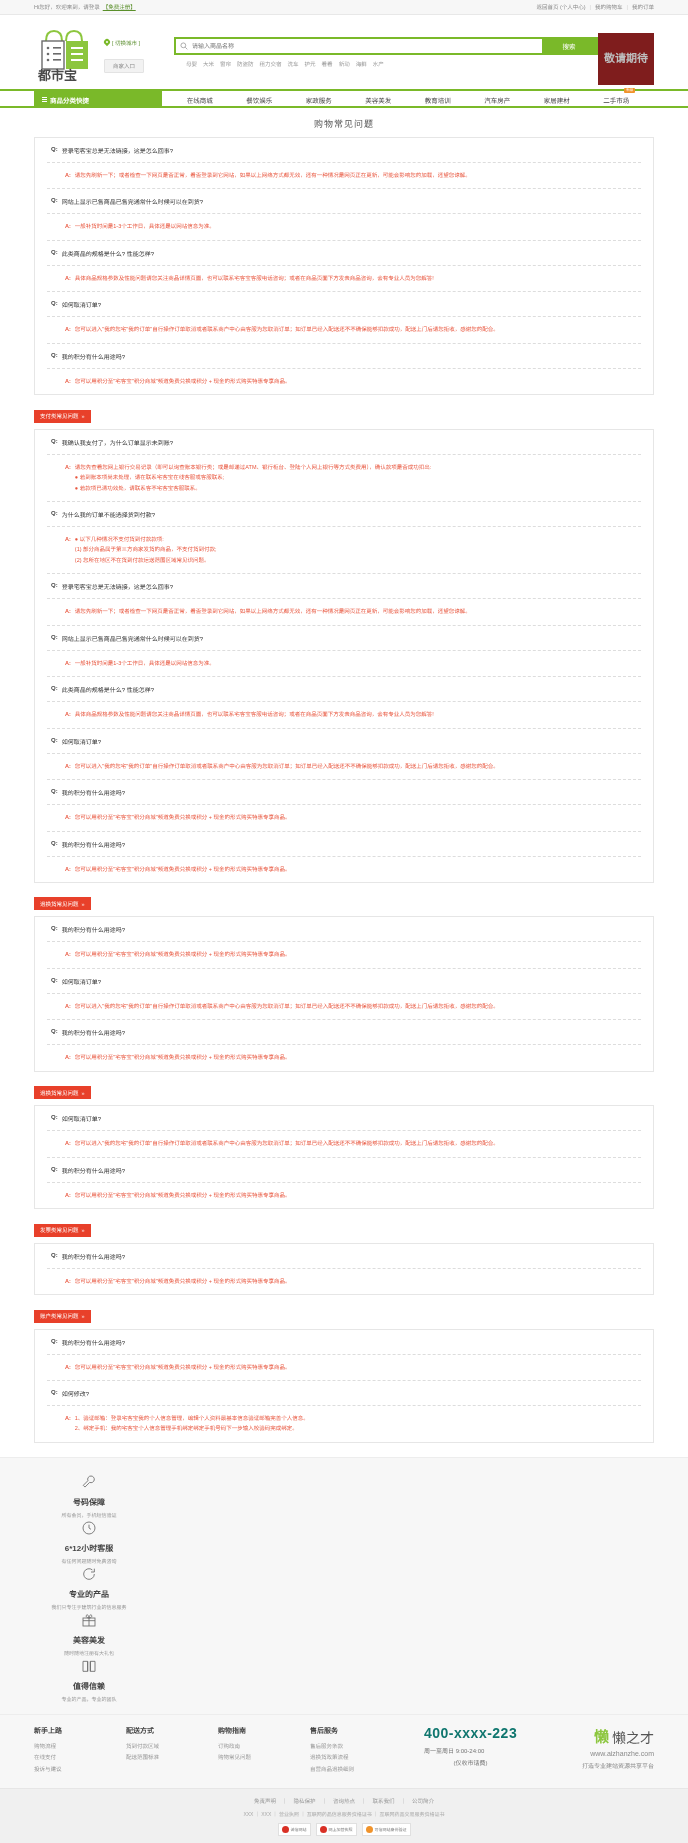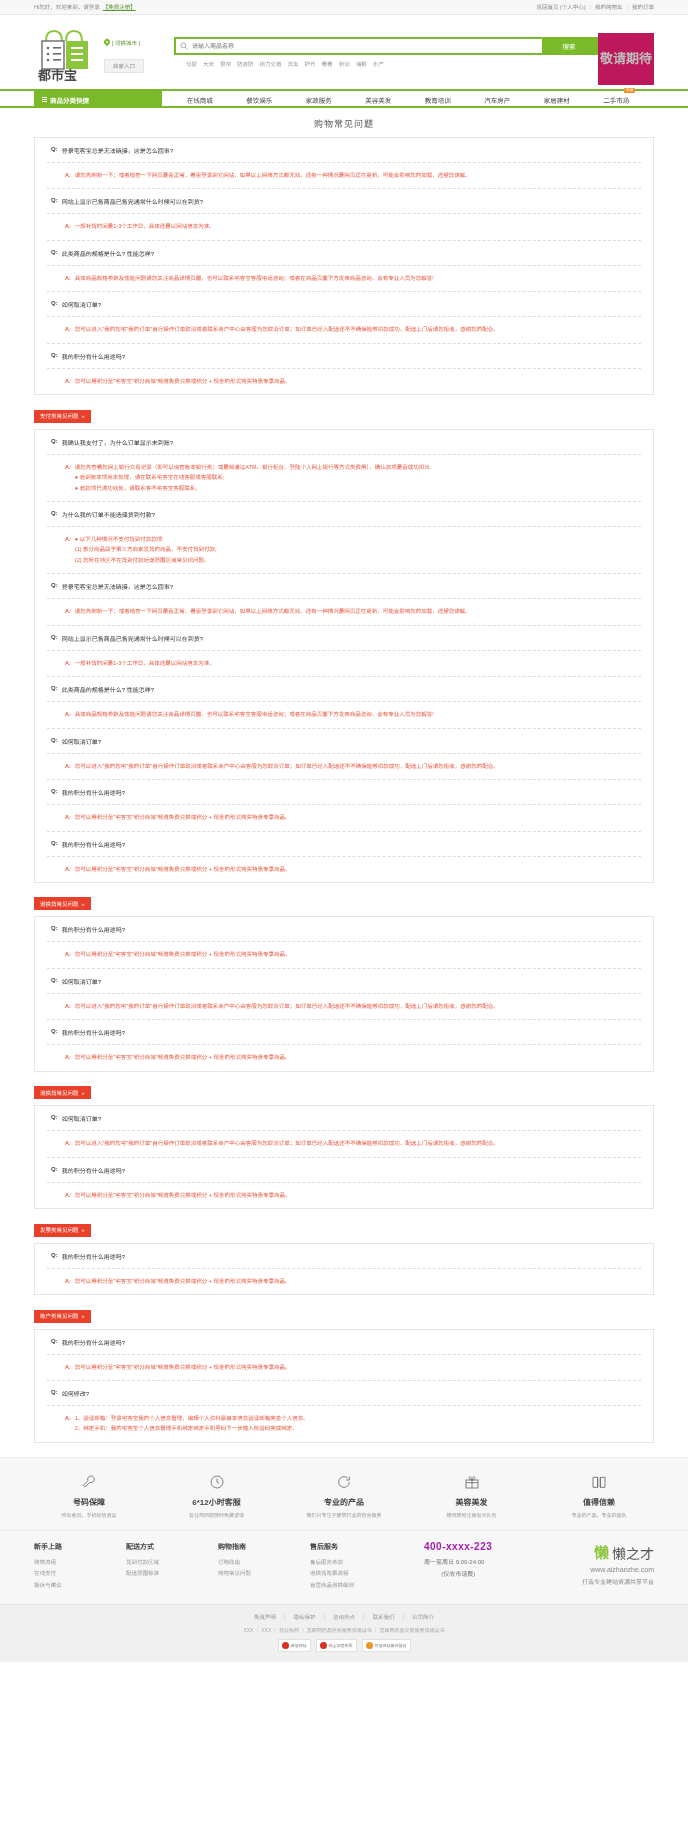--- a/index.html
+++ b/index.html
@@ -68,23 +68,23 @@
     font-family:"Liberation Sans", sans-serif;
   }
   .search-btn {
     width: 54px; background:#7ab929; color:#fff; border:none;
     font-size:6.5px; cursor:pointer; font-family:"Liberation Sans", sans-serif;
   }
   .hotwords { margin-top: 5px; display:flex; gap:6px; font-size:5.5px; color:#999; padding-left:12px;}
   .hotwords span { white-space:nowrap; }
 
   .ad-box {
-    width: 56px; height: 52px; background:#be185d; margin-top:10px;
+    width: 56px; height: 52px; background:#7f1d1d; margin-top:10px;
     display:flex; align-items:center; justify-content:center;
-    color:#bdbdbd; font-size:13px; line-height:1.25; text-align:center;
+    color:#bdbdbd; font-size:11px; line-height:1.25; text-align:center;
     font-weight:bold;
   }
 
   
   .navbar { border-top: 2px solid #7ab929; background:#fff; height: 17px; }
   .navbar .wrap { display:flex; align-items:stretch; height:17px; }
   .cat-btn {
     width: 128px; background:#7ab929; color:#fff;
     display:flex; align-items:center; gap:3px; padding-left:8px;
     font-size:6.5px; font-weight:bold;
@@ -132,36 +132,36 @@
     display:inline-block; background:#e8402a; color:#fff;
     font-size:5.5px; padding: 2.5px 6px; margin: 5px 0 6px;
     position:relative;
   }
   .sec-tag .chev { margin-left:3px; opacity:.8; }
 
   
   .svc {
     background:#f7f7f7; border-top:1px solid #ededed; margin-top: 14px; padding: 14px 0 12px;
   }
-  .svc .wrap { display:flex; justify-content:space-between; }
+  .svc .wrap { display:flex; justify-content:space-between;flex-direction:column; }
   .svc-item { text-align:center; width: 110px; }
   .svc-icon { height: 20px; display:flex; align-items:center; justify-content:center; color:#6c6c6c; }
   .svc-title { font-size:8px; font-weight:bold; color:#444; margin-top:4px; }
   .svc-sub { font-size:5px; color:#999; margin-top:4px; }
 
   
   .foot {
     background:#f7f7f7; padding: 10px 0 12px; border-top:1px solid #ededed;
   }
   .foot .wrap { display:flex; gap: 6px; }
   .foot-col { width: 86px; }
   .foot-col h4 { font-size:7px; color:#444; margin-bottom:6px; font-weight:bold; }
   .foot-col a { display:block; font-size:5.5px; color:#999; text-decoration:none; line-height:2.1; }
   .foot-phone { margin-left: 22px; }
-  .foot-phone .num { font-size:10px; color:#a21caf; font-weight:bold; letter-spacing:0.5px; }
+  .foot-phone .num { font-size:14px; color:#0f766e; font-weight:bold; letter-spacing:0.5px; }
   .foot-phone .t { font-size:6px; color:#777; margin-top:5px; }
   .foot-phone .t2 { font-size:6px; color:#777; margin-top:3px; text-align:center; }
   .foot-right { margin-left:auto; text-align:right; padding-top:2px; }
   .logo-lazy { display:flex; align-items:center; gap:3px; justify-content:flex-end; }
   .lazy-mark { font-size:15px; font-weight:bold; color:#8cc63e; line-height:1; }
   .lazy-txt { font-size:14px; color:#555; }
   .lazy-url { font-size:7px; color:#8a8a8a; margin-top:3px; }
   .lazy-slogan { font-size:6px; color:#8a8a8a; margin-top:4px; }
 
   

